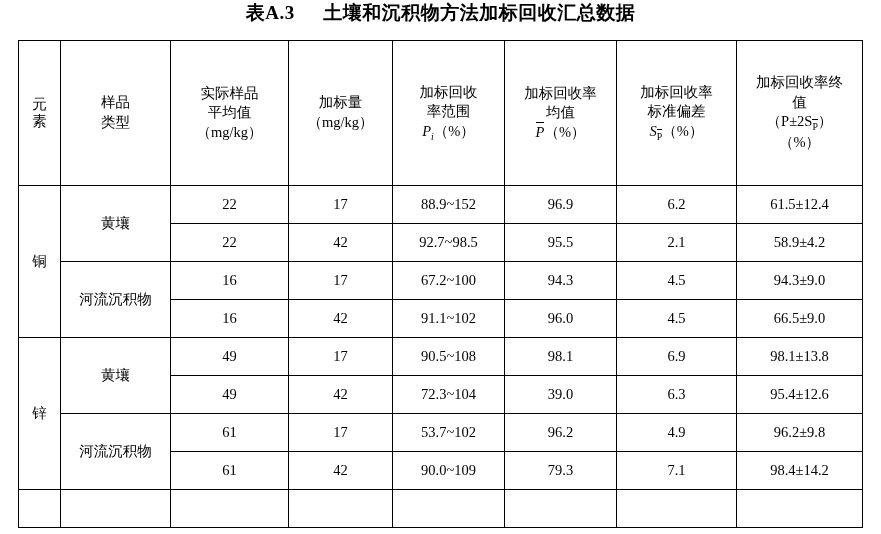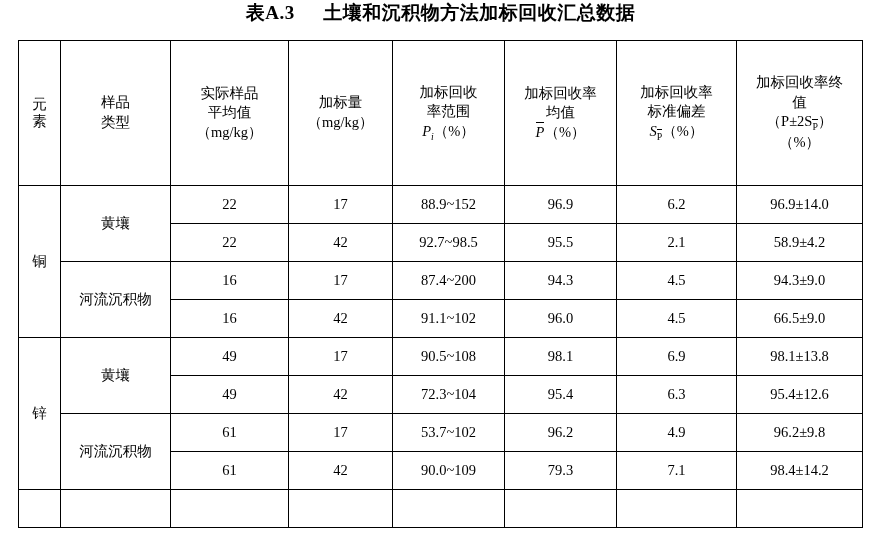--- a/index.html
+++ b/index.html
@@ -162,35 +162,35 @@
       </tr>
 
       <tr class="row-cell">
         <td rowspan="4" class="elem-cell">铜</td>
         <td rowspan="2">黄壤</td>
         <td>22</td>
         <td>17</td>
         <td>88.9~152</td>
         <td>96.9</td>
         <td>6.2</td>
-        <td>96.9±14.0</td>
+        <td>61.5±12.4</td>
       </tr>
       <tr class="row-cell">
         <td>22</td>
         <td>42</td>
         <td>92.7~98.5</td>
         <td>95.5</td>
         <td>2.1</td>
         <td>58.9±4.2</td>
       </tr>
       <tr class="row-cell">
         <td rowspan="2">河流沉积物</td>
         <td>16</td>
         <td>17</td>
-        <td>87.4~200</td>
+        <td>67.2~100</td>
         <td>94.3</td>
         <td>4.5</td>
         <td>94.3±9.0</td>
       </tr>
       <tr class="row-cell">
         <td>16</td>
         <td>42</td>
         <td>91.1~102</td>
         <td>96.0</td>
         <td>4.5</td>
@@ -204,21 +204,21 @@
         <td>17</td>
         <td>90.5~108</td>
         <td>98.1</td>
         <td>6.9</td>
         <td>98.1±13.8</td>
       </tr>
       <tr class="row-cell">
         <td>49</td>
         <td>42</td>
         <td>72.3~104</td>
-        <td>95.4</td>
+        <td>39.0</td>
         <td>6.3</td>
         <td>95.4±12.6</td>
       </tr>
       <tr class="row-cell">
         <td rowspan="2">河流沉积物</td>
         <td>61</td>
         <td>17</td>
         <td>53.7~102</td>
         <td>96.2</td>
         <td>4.9</td>

